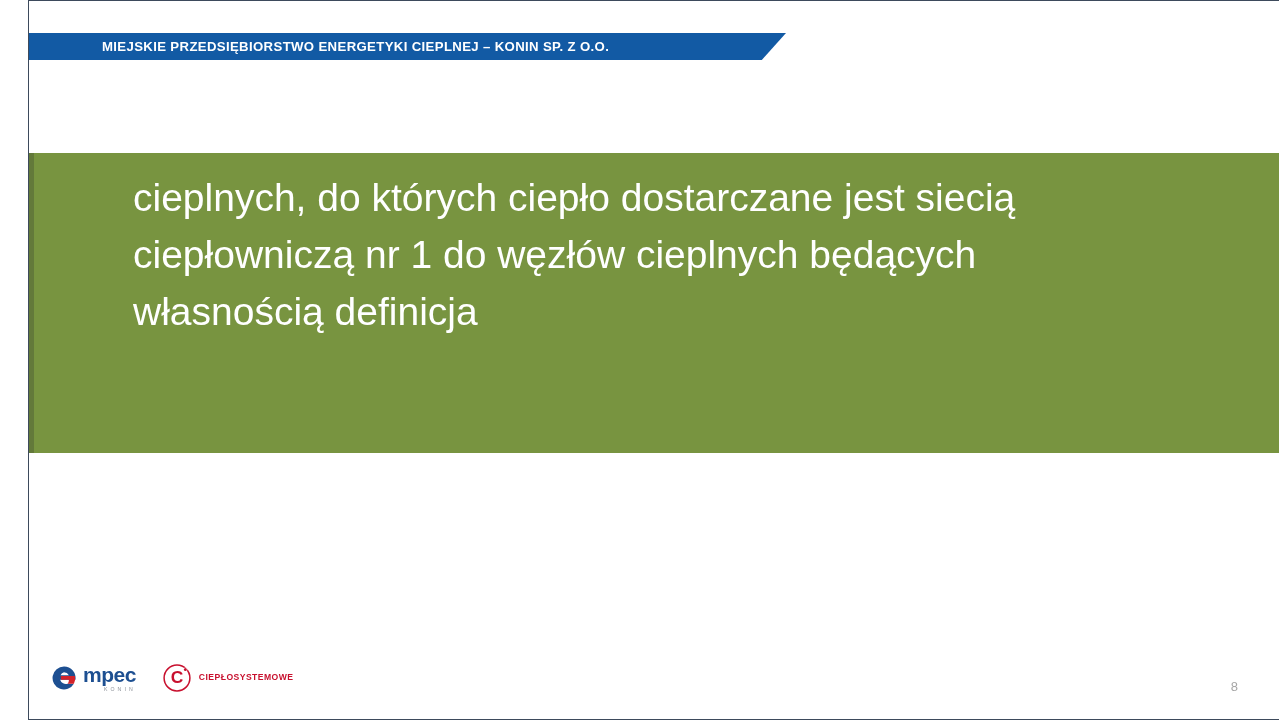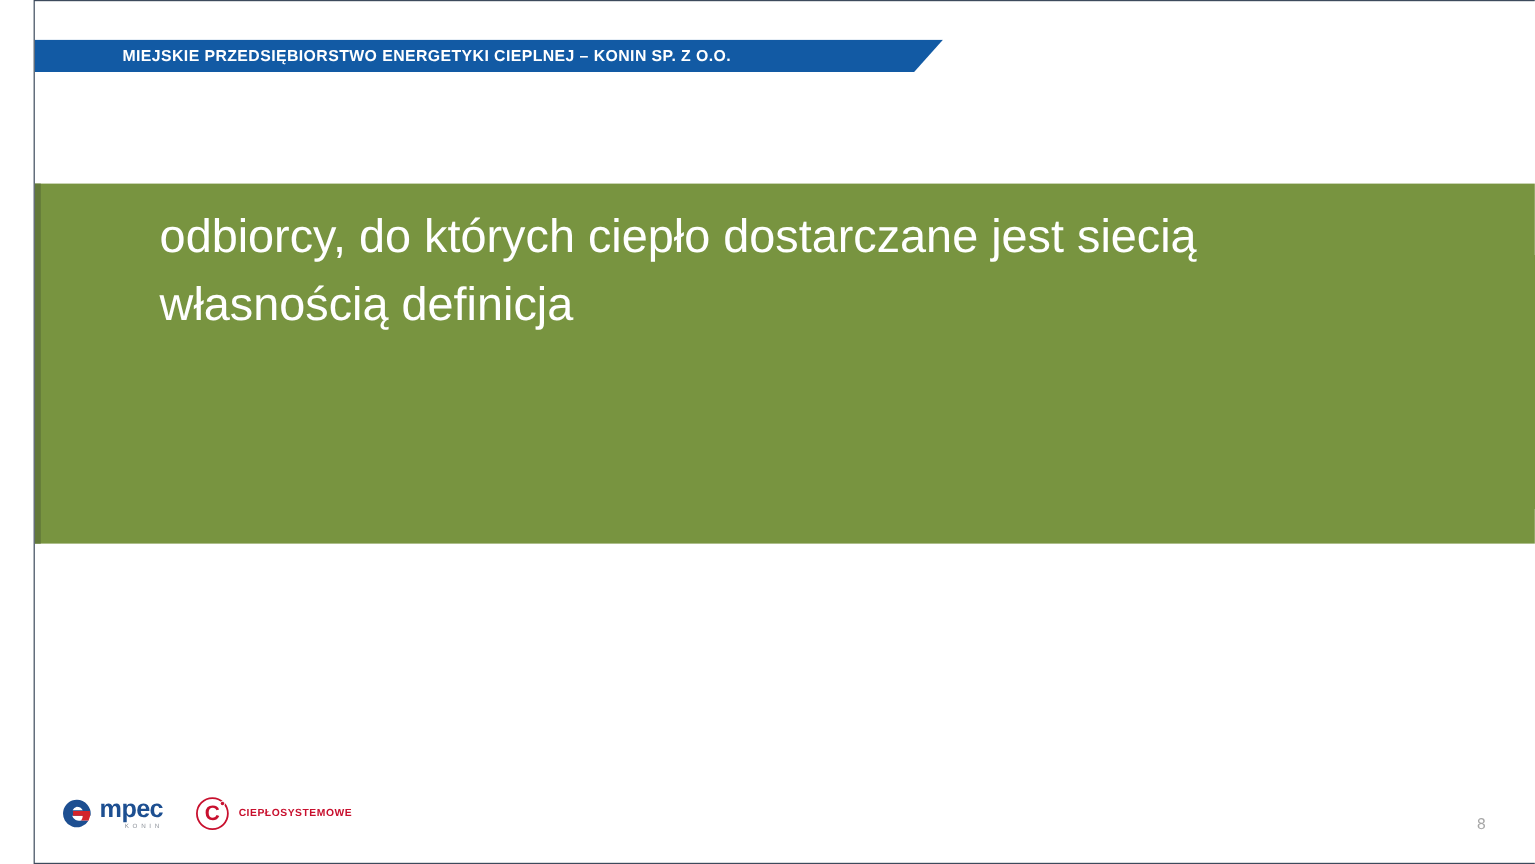--- a/index.html
+++ b/index.html
@@ -172,21 +172,22 @@
 <div class="slide">
 
   <div class="header-banner">
     <div class="header-banner-title">MIEJSKIE PRZEDSIĘBIORSTWO  ENERGETYKI  CIEPLNEJ  – KONIN SP. Z O.O.</div>
   </div>
 
 
   <div class="green-block">
     <div class="green-block-edge"></div>
     <div class="green-body">
-      <div class="line">odbiorcy, do których ciepło dostarczane jest siecią</div>
+      <div class="line">cieplnych, do których ciepło dostarczane jest siecią</div>
+      <div class="line">ciepłowniczą nr 1 do węzłów cieplnych będących</div>
       <div class="line">własnością definicja</div>
     </div>
   </div>
 
   <div class="footer-logos">
 
     <div class="logo-mpec">
       <svg class="logo-mpec-mark" viewBox="0 0 100 100">
         <path d="M50 6 A44 44 0 1 0 88 72 L64 72 A22 22 0 1 1 50 28 A22 22 0 0 1 69 39 L34 39 L34 57 L94 57 A44 44 0 0 0 50 6 Z" fill="#1d4f91"></path>
         <path d="M38 42 L92 42 A44 44 0 0 1 88 72 L64 72 A22 22 0 0 0 69 57 L38 57 Z" fill="#d3232a"></path>

